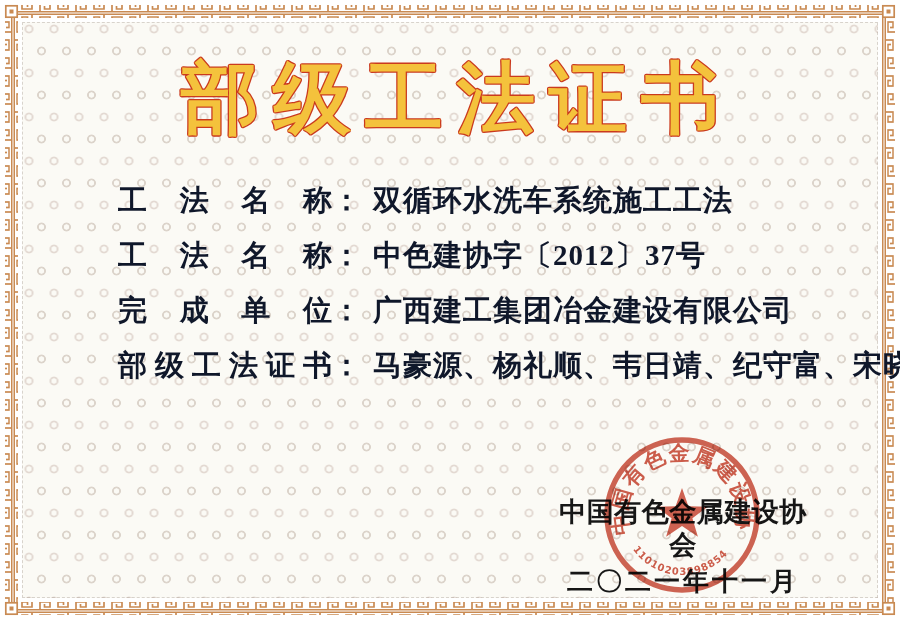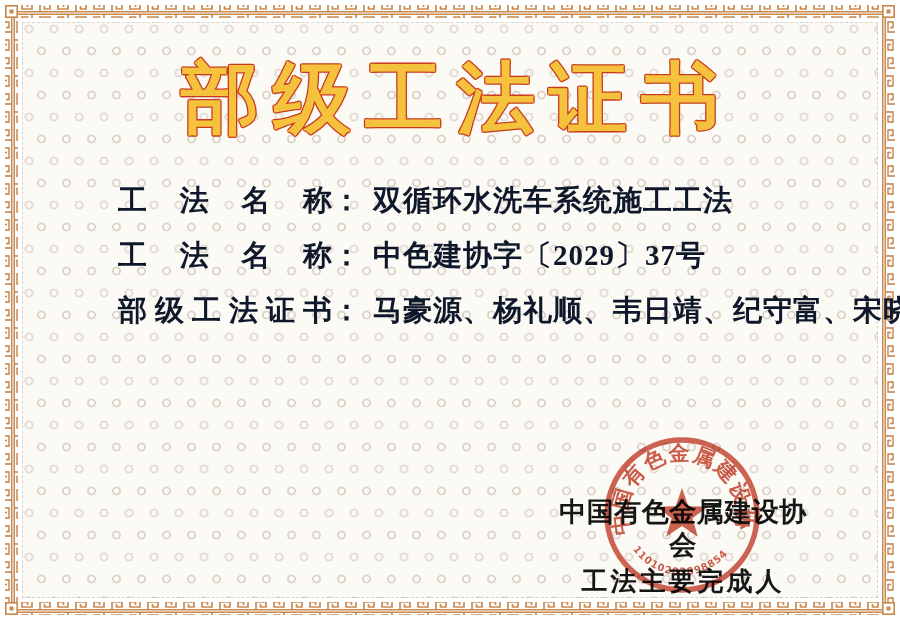--- a/index.html
+++ b/index.html
@@ -101,30 +101,33 @@
 
 <svg class="title-svg" width="900" height="125" viewBox="0 0 900 125">
   <text x="457" y="95" text-anchor="middle" class="title-text">部级工法证书</text>
 </svg>
 
 <div class="fields">
   <div class="field-row">
     <span class="flabel">工法名称</span><span class="fcolon">：</span><span class="fvalue">双循环水洗车系统施工工法</span>
   </div>
   <div class="field-row">
-    <span class="flabel">工法名称</span><span class="fcolon">：</span><span class="fvalue">中色建协字〔2029〕37号</span>
+    <span class="flabel">工法名称</span><span class="fcolon">：</span><span class="fvalue">中色建协字〔2012〕37号</span>
+  </div>
+  <div class="field-row">
+    <span class="flabel">完成单位</span><span class="fcolon">：</span><span class="fvalue">广西建工集团冶金建设有限公司</span>
   </div>
   <div class="field-row">
     <span class="flabel">部级工法证书</span><span class="fcolon">：</span><span class="fvalue">马豪源、杨礼顺、韦日靖、纪守富、宋晓多</span>
   </div>
 </div>
 
 <div class="footer">
   <div class="issuer">中国有色金属建设协会</div>
-  <div class="date">工法主要完成人</div>
+  <div class="date">二〇二一年十一月</div>
 </div>
 
 <svg class="seal" width="168" height="168" viewBox="-84 -84 168 168">
   <defs>
     <path id="ringpath" d="M -51.7 18.8 A 55 55 0 1 1 51.7 18.8" fill="none"></path>
     <path id="serialpath" d="M -49.2 34.4 A 60 60 0 0 0 49.2 34.4" fill="none"></path>
   </defs>
   <circle cx="0" cy="0" r="75" fill="none" stroke="#c94b39" stroke-width="5.5"></circle>
   <text class="seal-ring-text">
     <textPath href="#ringpath" startOffset="0" textLength="230" lengthAdjust="spacingAndGlyphs">中国有色金属建设协会</textPath>

